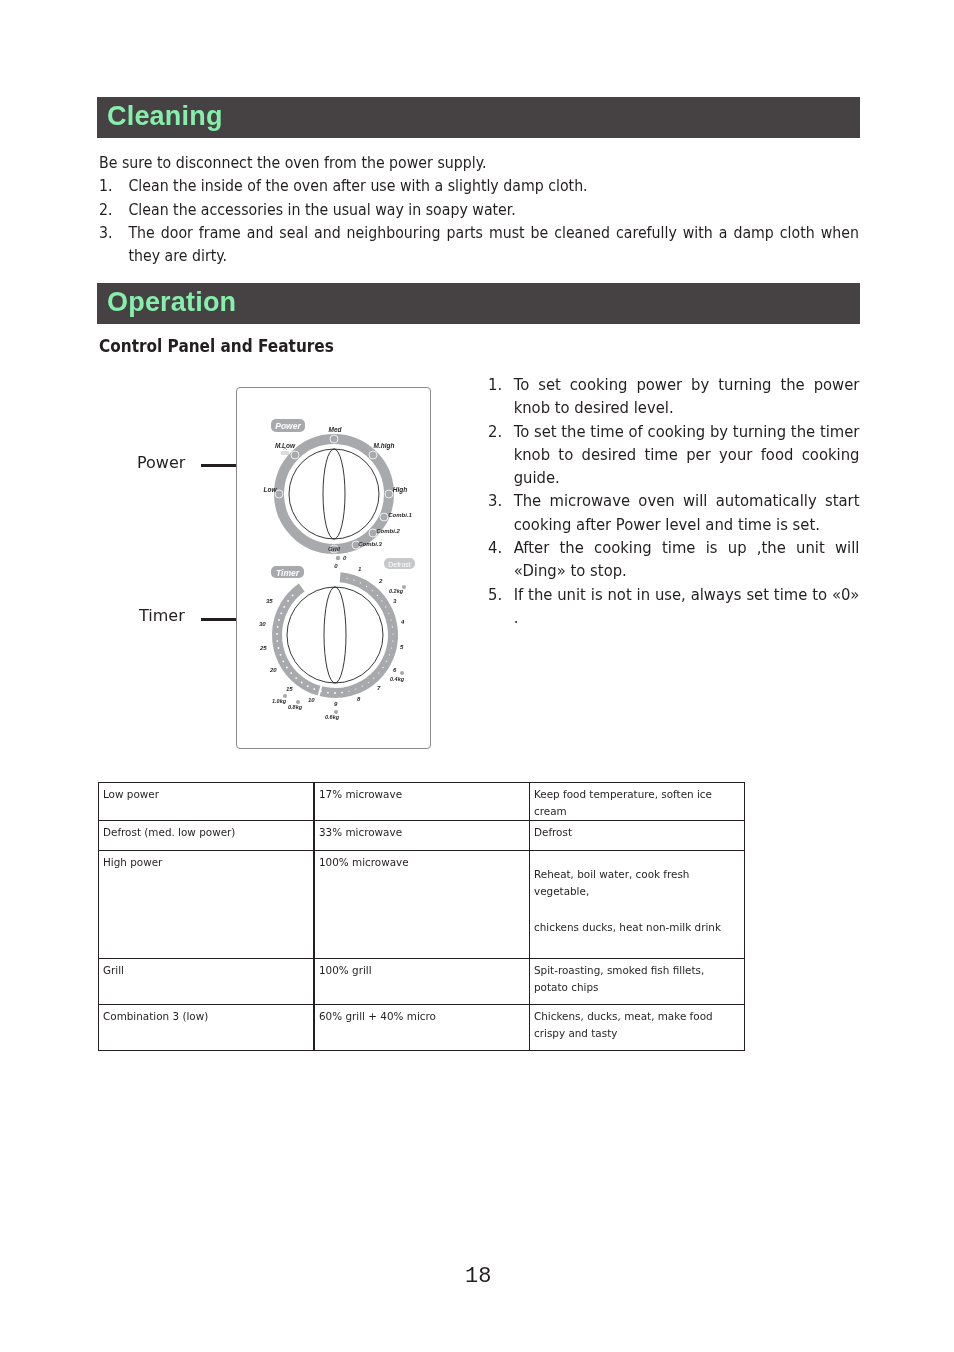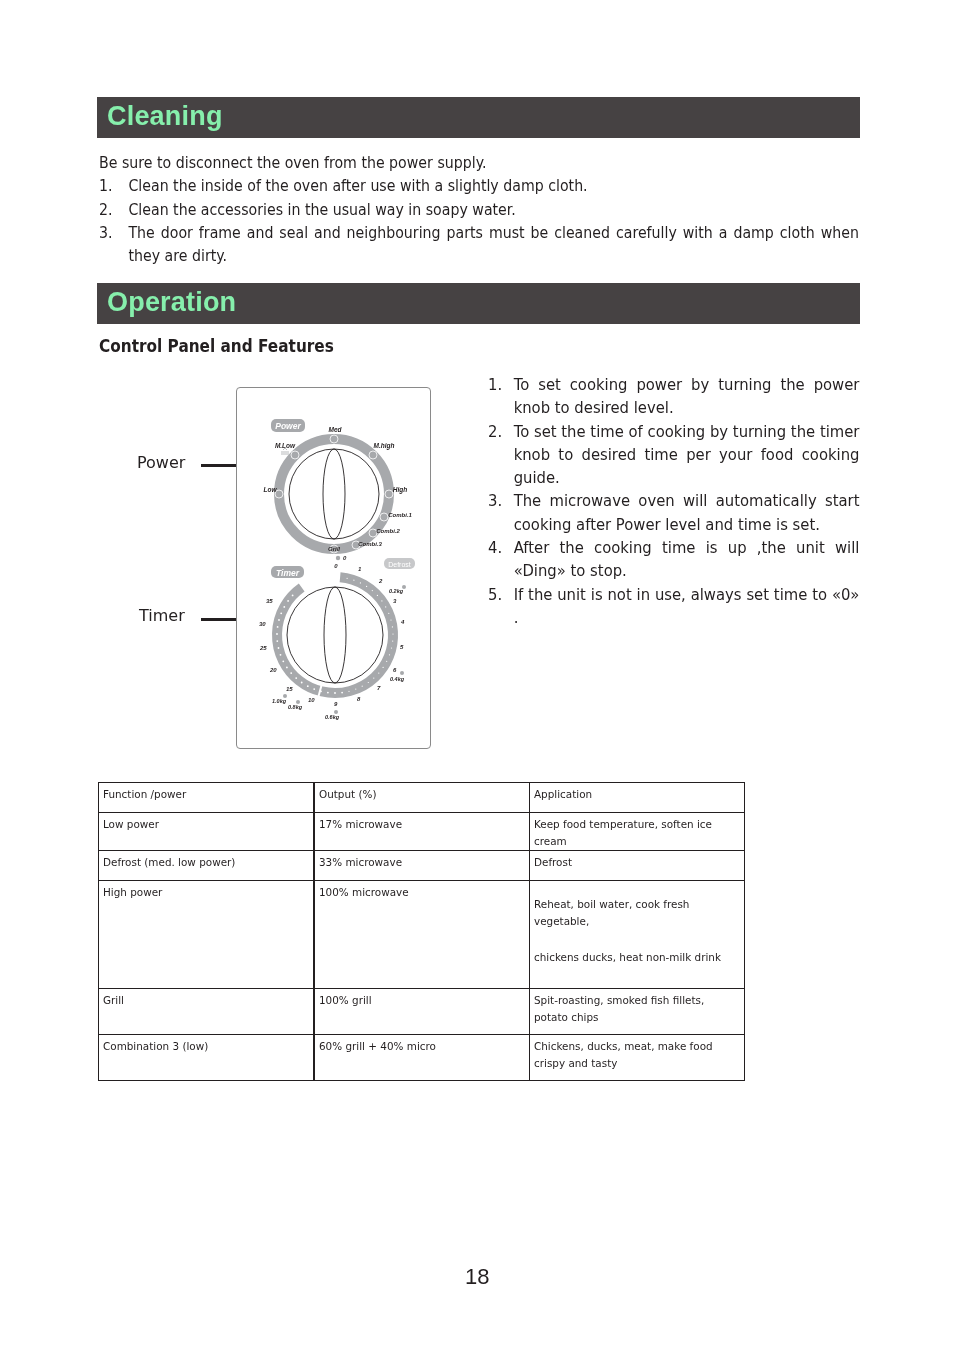--- a/index.html
+++ b/index.html
@@ -43,21 +43,21 @@
                   line-height: 16.5px; }
   table.func td:nth-child(1) { width: 207px; border-right: 2px solid #231f20; }
   table.func td:nth-child(2) { width: 207px; }
   table.func td:nth-child(3) { width: 207px; }
   table.func .cell-inner { transform: scaleX(0.93); transform-origin: left top; width: 108%; }
   .r34 { height: 30px; }
   .r-high { height: 108px; }
   .r50 { height: 46px; }
   .r-c2 { height: 30px; }
 
-  .page-num { position: absolute; left: 465px; top: 1264px; font-family: Liberation Sans, sans-serif;
+  .page-num { position: absolute; left: 465px; top: 1264px; font-family: Liberation Mono, monospace;
               font-size: 22px; color: #231f20; }
 </style>
 </head>
 <body>
 
 <div class="section-bar" style="top:97px;">
   <span class="title">Cleaning</span>
 </div>
 
 <div class="body-text cleaning-text">
@@ -246,31 +246,20 @@
     <span class="txt">After the cooking time is up ,the unit will «Ding» to stop.</span>
   </div>
   <div class="list-row">
     <span class="num">5.</span>
     <span class="txt">If the unit is not in use, always set time to «0» .</span>
   </div>
 </div>
 
 <table class="func">
   <tbody>
-      <tr class="r34">
-    <td>
-          <div class="cell-inner">Function /power</div>
-        </td>
-    <td>
-          <div class="cell-inner">Output (%)</div>
-        </td>
-    <td>
-          <div class="cell-inner">Application</div>
-        </td>
-  </tr>
   <tr class="r34">
     <td>
           <div class="cell-inner">Low power</div>
         </td>
     <td>
           <div class="cell-inner">17% microwave</div>
         </td>
     <td>
           <div class="cell-inner">Keep food temperature, soften ice cream</div>
         </td>

